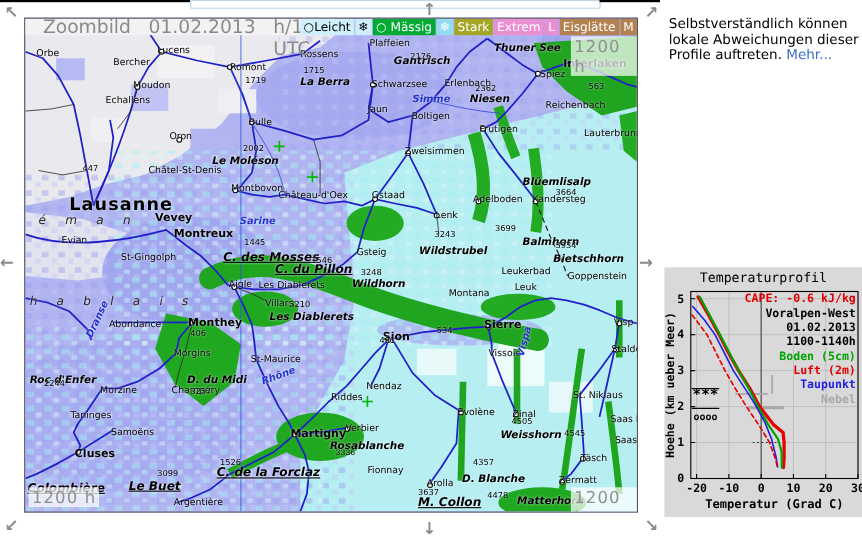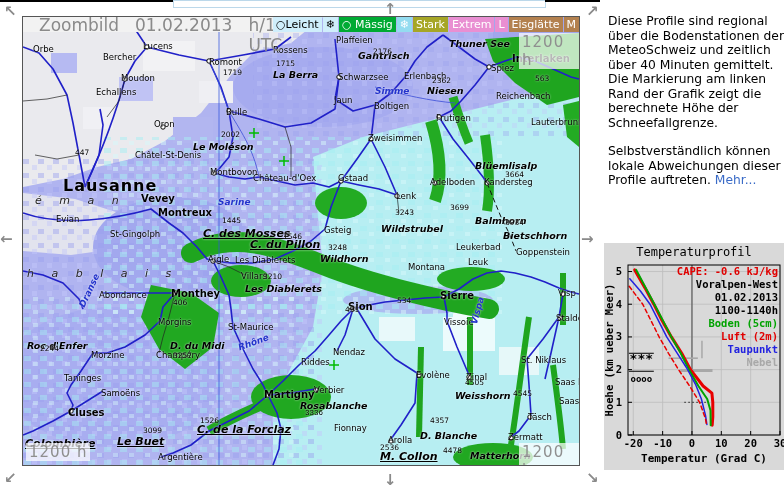--- a/index.html
+++ b/index.html
@@ -305,21 +305,21 @@
         <span class="maplabel el" style="left: 322px; top: 289px;">491</span>
         <span class="maplabel el" style="left: 374px; top: 280px;">534</span>
         <span class="maplabel el" style="left: 17px; top: 328px;">2244</span>
         <span class="maplabel el" style="left: 150px; top: 335px;">3257</span>
         <span class="maplabel el" style="left: 120px; top: 410px;">3099</span>
         <span class="maplabel el" style="left: 177px; top: 400px;">1526</span>
         <span class="maplabel el" style="left: 282px; top: 393px; font-family: Liberation Mono, monospace;">3336</span>
         <span class="maplabel el" style="left: 442px; top: 362px;">4505</span>
         <span class="maplabel el" style="left: 490px; top: 373px;">4545</span>
         <span class="maplabel el" style="left: 407px; top: 400px;">4357</span>
-        <span class="maplabel el" style="left: 357px; top: 427px;">2536</span>
+        <span class="maplabel el" style="left: 357px; top: 427px;">3637</span>
         <span class="maplabel el" style="left: 420px; top: 430px;">4478</span>
         <span class="cornertime" style="left: 496px; top: 16px;">1200 h</span>
         <span class="cornertime" style="left: 3px; top: 426px;">1200 h</span>
         <span class="cornertime" style="left: 496px; top: 426px;">1200 h</span>
       </div>
     <div id="topbar">
       <span>Zoombild</span>
       <span>01.02.2013</span>
       <span>1200 h/1100 UTC</span>
     </div>
@@ -330,21 +330,20 @@
         <span class="leg" style="background: rgb(147, 220, 240); color: rgb(255, 255, 255);">❄</span>
         <span class="leg" style="background: rgb(166, 166, 38); color: rgb(255, 255, 255);">Stark</span>
         <span class="leg" style="background: rgb(233, 143, 210); color: rgb(255, 255, 255);">Extrem</span>
         <span class="leg" style="background: rgb(233, 143, 210); color: rgb(255, 255, 255);">L</span>
         <span class="leg" style="background: rgb(179, 129, 79); color: rgb(255, 255, 255);">Eisglätte</span>
         <span class="leg" style="background: rgb(179, 129, 79); color: rgb(255, 255, 255);">M</span>
       </div>
   </div>
 
   <div id="article">
-    <p>Diese Profile sind regional über die Bodenstationen der MeteoSchweiz und zeitlich über 40 Minuten gemittelt. Die Markierung am linken Rand der Grafik zeigt die berechnete Höhe der Schneefallgrenze.</p>
     <p><span>Selbstverständlich können lokale Abweichungen dieser Profile auftreten.</span>
       <a href="#" class="more">Mehr...</a></p>
   </div>
 
   <div id="chartpanel">
     <div id="charttitle">Temperaturprofil</div>
     <svg id="chartsvg" width="180" height="211" viewBox="0 0 180 211">
         <line x1="29.281853281853284" y1="6" x2="29.281853281853284" y2="176" stroke="#bdbdbd" stroke-width="0.8"></line>
         <line x1="58.625482625482626" y1="6" x2="58.625482625482626" y2="176" stroke="#bdbdbd" stroke-width="0.8"></line>
         <line x1="87.96911196911198" y1="6" x2="87.96911196911198" y2="176" stroke="#bdbdbd" stroke-width="0.8"></line>

